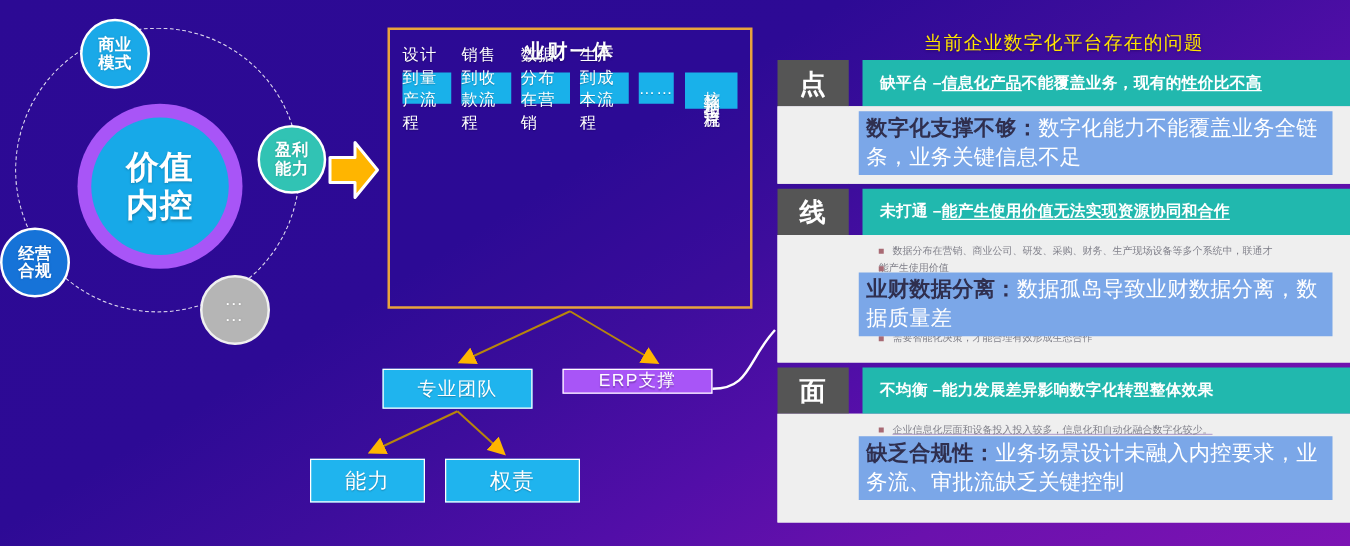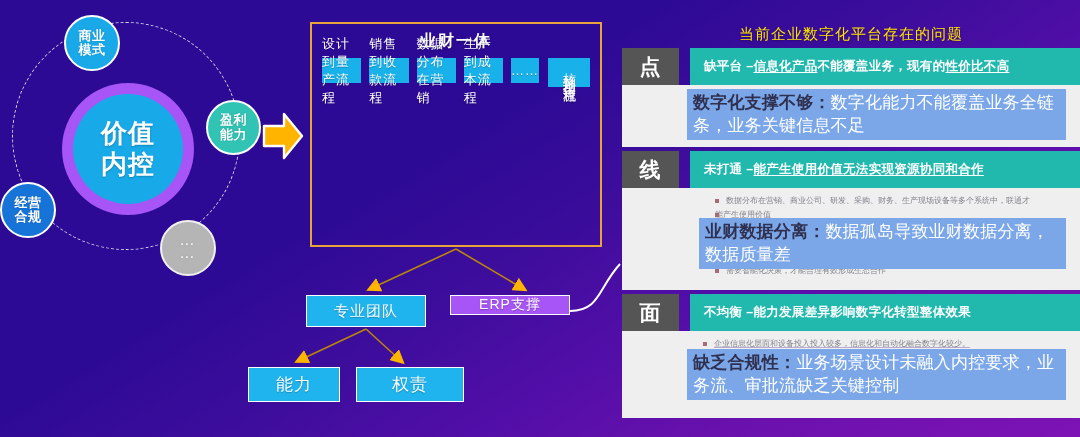--- a/index.html
+++ b/index.html
@@ -133,21 +133,21 @@
   .overlay {
     position:absolute; left:8px; right:14px;
     background:#7ba7e8; color:#ffffff;
     font-size:17px; line-height:1.33; padding:3px 6px;
     letter-spacing:.2px;
   }
   .overlay b { color:#2f2f4f; font-weight:bold; }
 
   
   #blk-dian .body-row  { height:62px;font-family:Liberation Serif, serif; }
-  #blk-xian .body-row  { height:102px;gap:12px; }
+  #blk-xian .body-row  { height:102px; }
   #blk-mian .body-row  { height:87px; }
   #blk-dian .overlay { top:4px; }
   #blk-xian .overlay { top:30px; }
   #blk-mian .overlay { top:18px; }
 </style>
 </head>
 <body>
 
 <div id="root">
 

